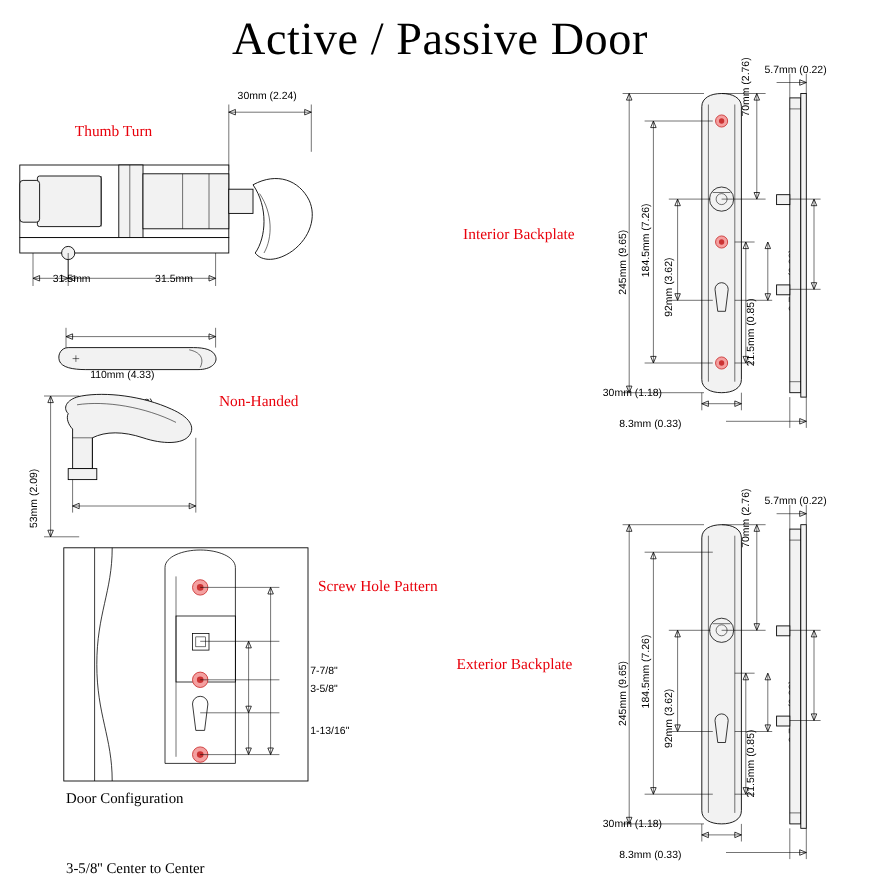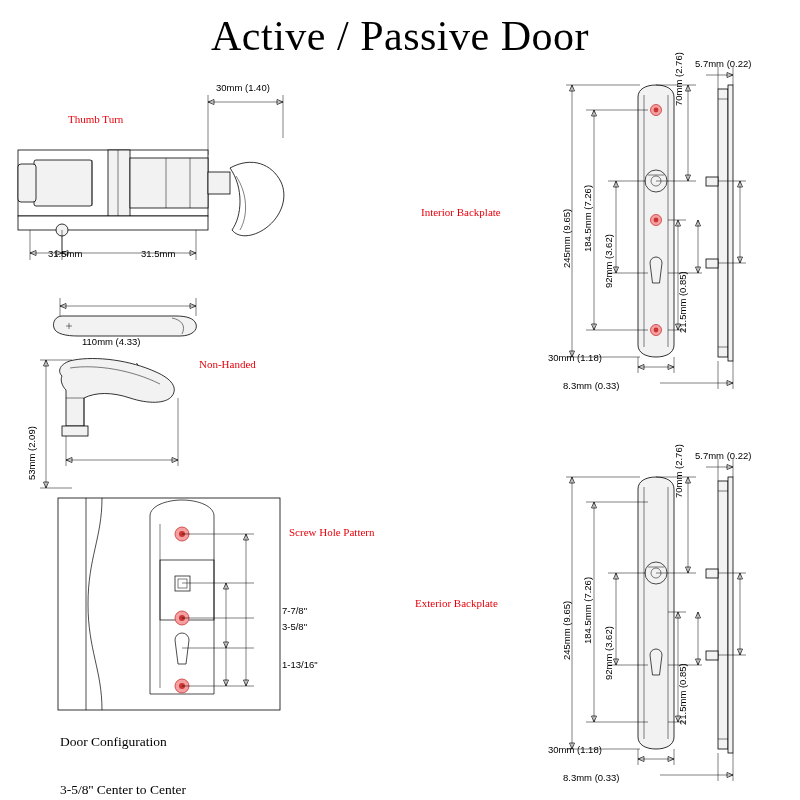--- a/index.html
+++ b/index.html
@@ -18,21 +18,21 @@
     left:0;top:12px;width:800px;
     text-align:center;
     font-family:"Liberation Serif", serif;
     font-size:42px;
     letter-spacing:0.5px;
     color:#000;
   }
   .red-label{
     color:#e8000b;
     font-family:"Liberation Serif", serif;
-    font-size:11px;
+    font-size:14px;
     white-space:nowrap;
   }
   .dim{
     font-family:"Liberation Sans", sans-serif;
     font-size:9.5px;
     color:#000;
     white-space:nowrap;
   }
   .dim.rot{
     transform-origin:left top;
@@ -54,21 +54,21 @@
   .screw-in{fill:#cc3333;}
 </style>
 </head>
 <body>
 
 <div class="page">
 
   <div class="title">Active / Passive Door</div>
 
   <div class="red-label abs" style="left:68px;top:113px;">Thumb Turn</div>
-  <div class="dim abs" style="left:216px;top:82px;">30mm (1.40)</div>
+  <div class="dim abs" style="left:216px;top:82px;">30mm (2.24)</div>
   <div class="dim abs" style="left:48px;top:248px;">31.5mm</div>
   <div class="dim abs" style="left:141px;top:248px;">31.5mm</div>
 
   <svg class="abs" style="left:0px;top:60px;" width="320" height="220">
 
     <path class="ext" d="M208 35 L208 95"></path>
     <path class="ext" d="M283 35 L283 78"></path>
     <path class="ln-thin" d="M208 42 L283 42"></path>
     <path class="ln" d="M208 42 l6 -2.5 l0 5 z" fill="#000"></path>
     <path class="ln" d="M283 42 l-6 -2.5 l0 5 z" fill="#000"></path>
@@ -180,21 +180,21 @@
     <path class="ln" d="M168 85 l-2.5 6 l5 0 z" fill="#000"></path>
     <path class="ln" d="M168 150 l-2.5 -6 l5 0 z" fill="#000"></path>
     <path class="ln-thin" d="M168 150 L168 188"></path>
     <path class="ln" d="M168 188 l-2.5 -6 l5 0 z" fill="#000"></path>
   </svg>
 
   <div class="dim abs" style="left:282px;top:605px;">7-7/8"</div>
   <div class="dim abs" style="left:282px;top:621px;">3-5/8"</div>
   <div class="dim abs" style="left:282px;top:659px;">1-13/16"</div>
 
-  <div class="note abs" style="left:60px;top:718px;margin-top:16px;">Door Configuration</div>
+  <div class="note abs" style="left:60px;top:718px;">Door Configuration</div>
   <div class="note abs" style="left:60px;top:754px;margin-top:28px;">3-5/8'' Center to Center</div>
 
   <div class="red-label abs" style="left:421px;top:206px;">Interior Backplate</div>
 
   <div class="dim rot abs" style="left:561px;top:268px;">245mm (9.65)</div>
   <div class="dim rot abs" style="left:582px;top:252px;">184.5mm (7.26)</div>
   <div class="dim rot abs" style="left:603px;top:288px;">92mm (3.62)</div>
   <div class="dim rot abs" style="left:673px;top:106px;">70mm (2.76)</div>
   <div class="dim rot abs" style="left:655px;top:339px;">108.5mm (4.27)</div>
   <div class="dim rot abs" style="left:677px;top:333px;">21.5mm (0.85)</div>

